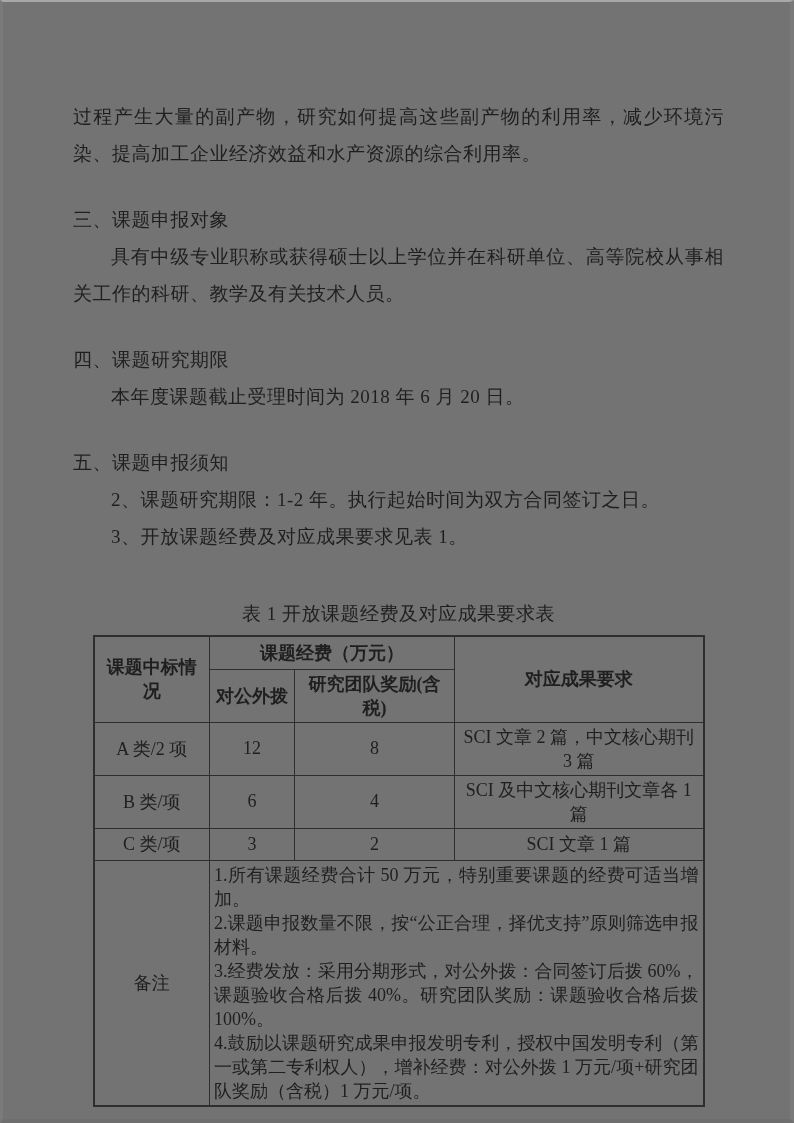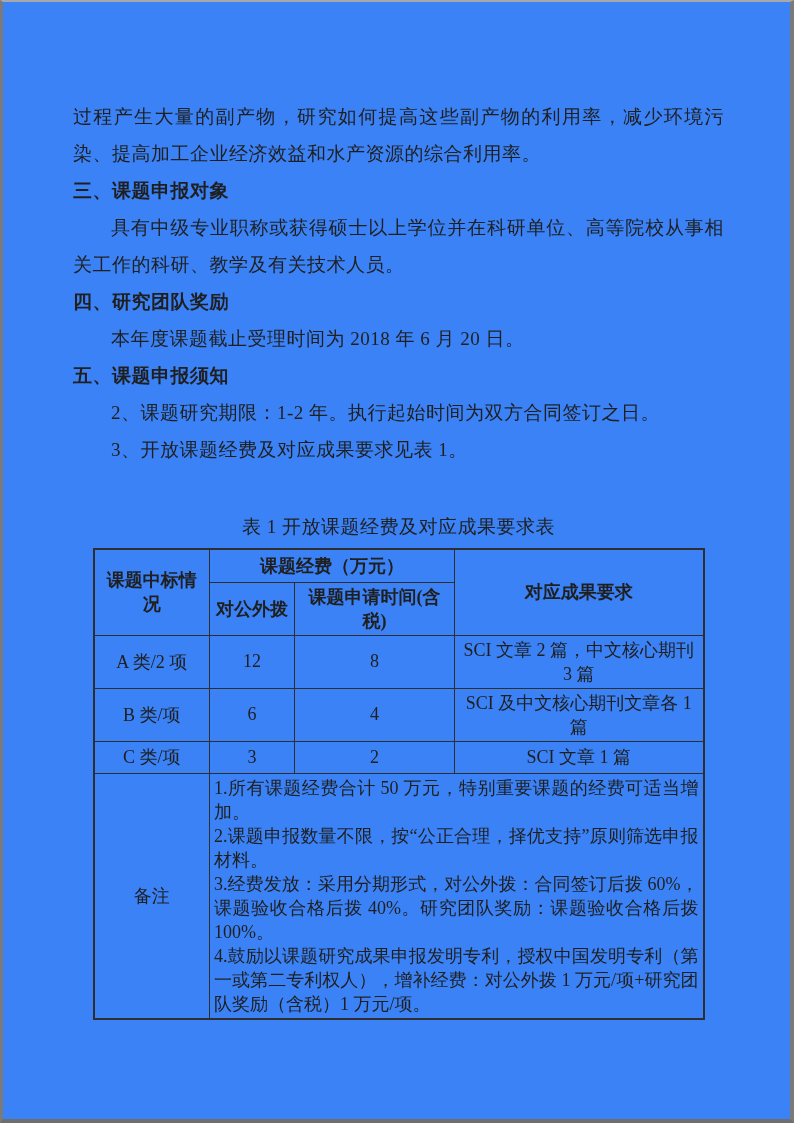--- a/index.html
+++ b/index.html
@@ -7,41 +7,42 @@
   body {
     width: 794px;
     height: 1123px;
     font-family: "Liberation Serif", "DejaVu Serif", serif;
     color: #1f1f1f;
     overflow: hidden;
   }
   .page {
     width: 794px;
     height: 1123px;
-    background: #3b82f6;
+    background: #737373;
     border-top: 2px solid #a8a8a8;
     border-left: 3px solid #7a7a7a;
     border-right: 4px solid #7a7a7a;
     border-bottom: 4px solid #6e6e6e;
   }
   .content {
     padding: 96px 66px 0 70px;
   }
   .body-text {
     font-size: 19px;
     line-height: 37px;
     text-align: justify;
     letter-spacing: 0.5px;
   }
   .indent { text-indent: 2em; }
   .sec-heading {
     font-size: 19px;
     line-height: 37px;
-    font-weight: bold;
+    font-weight: normal;
     letter-spacing: 0.5px;
+    margin-top: 29px;
   }
   .table-caption {
     font-size: 19px;
     line-height: 37px;
     text-align: center;
     letter-spacing: 0.5px;
     margin-bottom: 3px;
     margin-top: 40px;
   }
   table.funding {
@@ -78,21 +79,21 @@
 <body>
 
 <div class="page">
   <div class="content">
 
     <p class="body-text">过程产生大量的副产物，研究如何提高这些副产物的利用率，减少环境污染、提高加工企业经济效益和水产资源的综合利用率。</p>
 
     <h3 class="sec-heading">三、课题申报对象</h3>
     <p class="body-text indent">具有中级专业职称或获得硕士以上学位并在科研单位、高等院校从事相关工作的科研、教学及有关技术人员。</p>
 
-    <h3 class="sec-heading">四、研究团队奖励</h3>
+    <h3 class="sec-heading">四、课题研究期限</h3>
     <p class="body-text indent">本年度课题截止受理时间为 2018 年 6 月 20 日。</p>
 
     <h3 class="sec-heading">五、课题申报须知</h3>
     <p class="body-text indent">2、课题研究期限：1-2 年。执行起始时间为双方合同签订之日。</p>
     <p class="body-text indent">3、开放课题经费及对应成果要求见表 1。</p>
 
     <p class="table-caption">表 1 开放课题经费及对应成果要求表</p>
 
     <table class="funding">
       <colgroup>
@@ -102,21 +103,21 @@
         <col style="width:249px">
       </colgroup>
       <tbody>
         <tr class="hrow1">
           <td class="hdr" rowspan="2">课题中标情况</td>
           <td class="hdr" colspan="2">课题经费（万元）</td>
           <td class="hdr" rowspan="2">对应成果要求</td>
         </tr>
         <tr class="hrow2">
           <td class="hdr">对公外拨</td>
-          <td class="hdr">课题申请时间(含税)</td>
+          <td class="hdr">研究团队奖励(含税)</td>
         </tr>
         <tr class="drow">
           <td>A 类/2 项</td>
           <td>12</td>
           <td>8</td>
           <td>SCI 文章 2 篇，中文核心期刊 3 篇</td>
         </tr>
         <tr class="drow">
           <td>B 类/项</td>
           <td>6</td>

